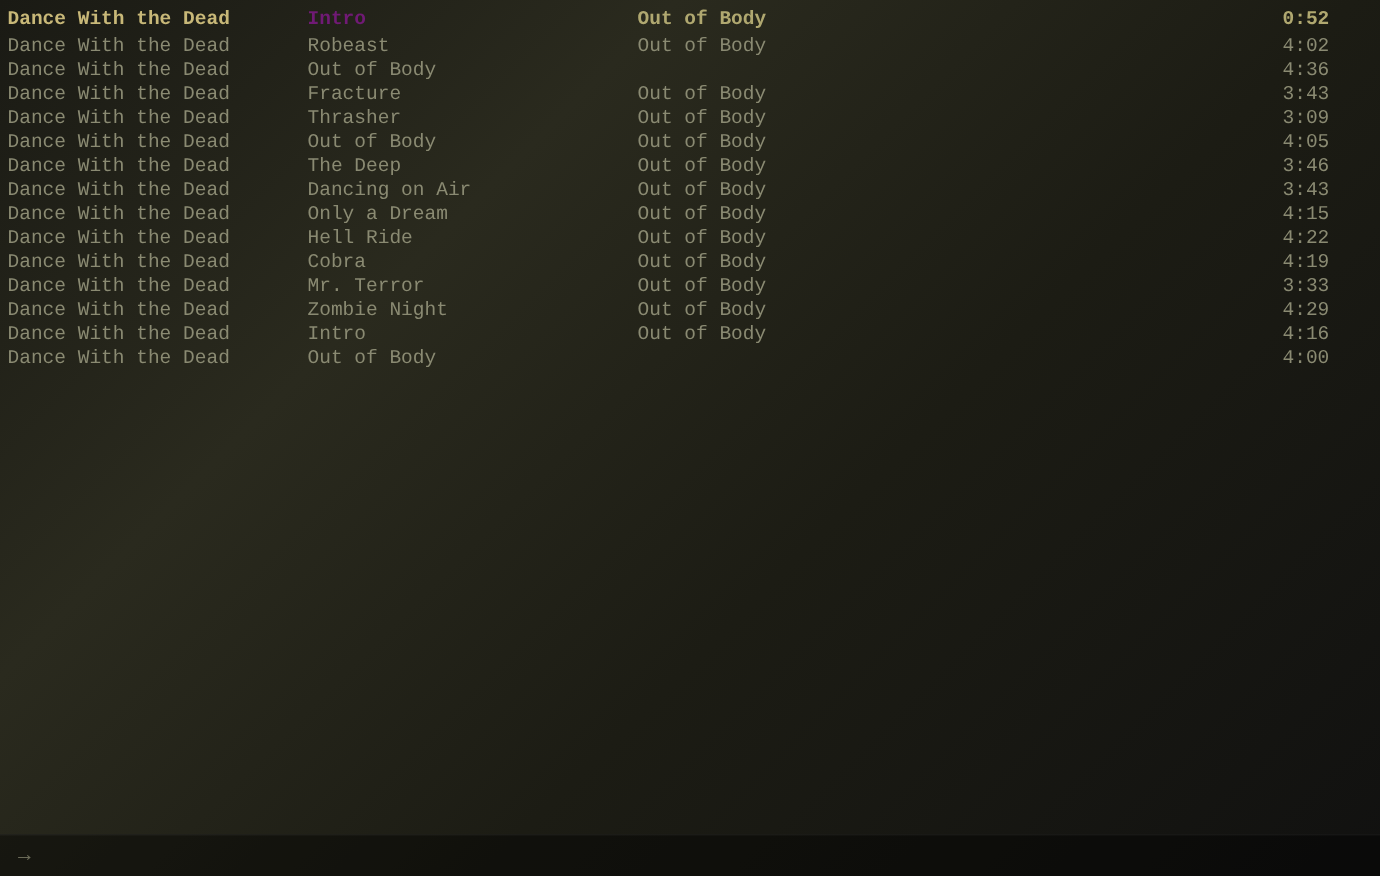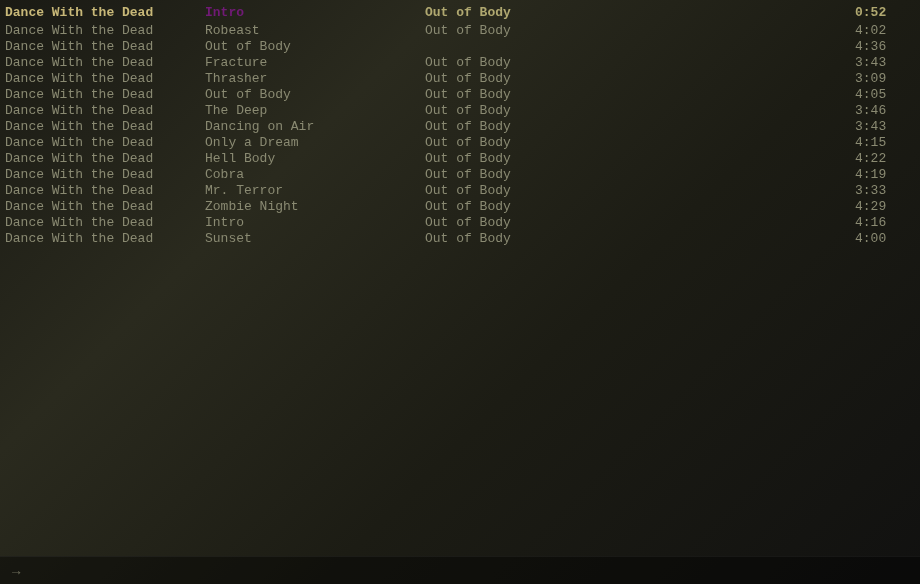--- a/index.html
+++ b/index.html
@@ -145,21 +145,21 @@
       <div class="col-duration">3:43</div>
     </div>
     <div class="track-row">
       <div class="col-artist">Dance With the Dead</div>
       <div class="col-title">Only a Dream</div>
       <div class="col-album">Out of Body</div>
       <div class="col-duration">4:15</div>
     </div>
     <div class="track-row">
       <div class="col-artist">Dance With the Dead</div>
-      <div class="col-title">Hell Body</div>
+      <div class="col-title">Hell Ride</div>
       <div class="col-album">Out of Body</div>
       <div class="col-duration">4:22</div>
     </div>
     <div class="track-row">
       <div class="col-artist">Dance With the Dead</div>
       <div class="col-title">Cobra</div>
       <div class="col-album">Out of Body</div>
       <div class="col-duration">4:19</div>
     </div>
     <div class="track-row">
@@ -175,21 +175,20 @@
       <div class="col-duration">4:29</div>
     </div>
     <div class="track-row">
       <div class="col-artist">Dance With the Dead</div>
       <div class="col-title">Intro</div>
       <div class="col-album">Out of Body</div>
       <div class="col-duration">4:16</div>
     </div>
     <div class="track-row">
       <div class="col-artist">Dance With the Dead</div>
-      <div class="col-title">Sunset</div>
       <div class="col-album">Out of Body</div>
       <div class="col-duration">4:00</div>
     </div>
   </div>
 
 <div class="bottom-bar">
   <span class="arrow-icon">→</span>
 </div>
 
 </body></html>

